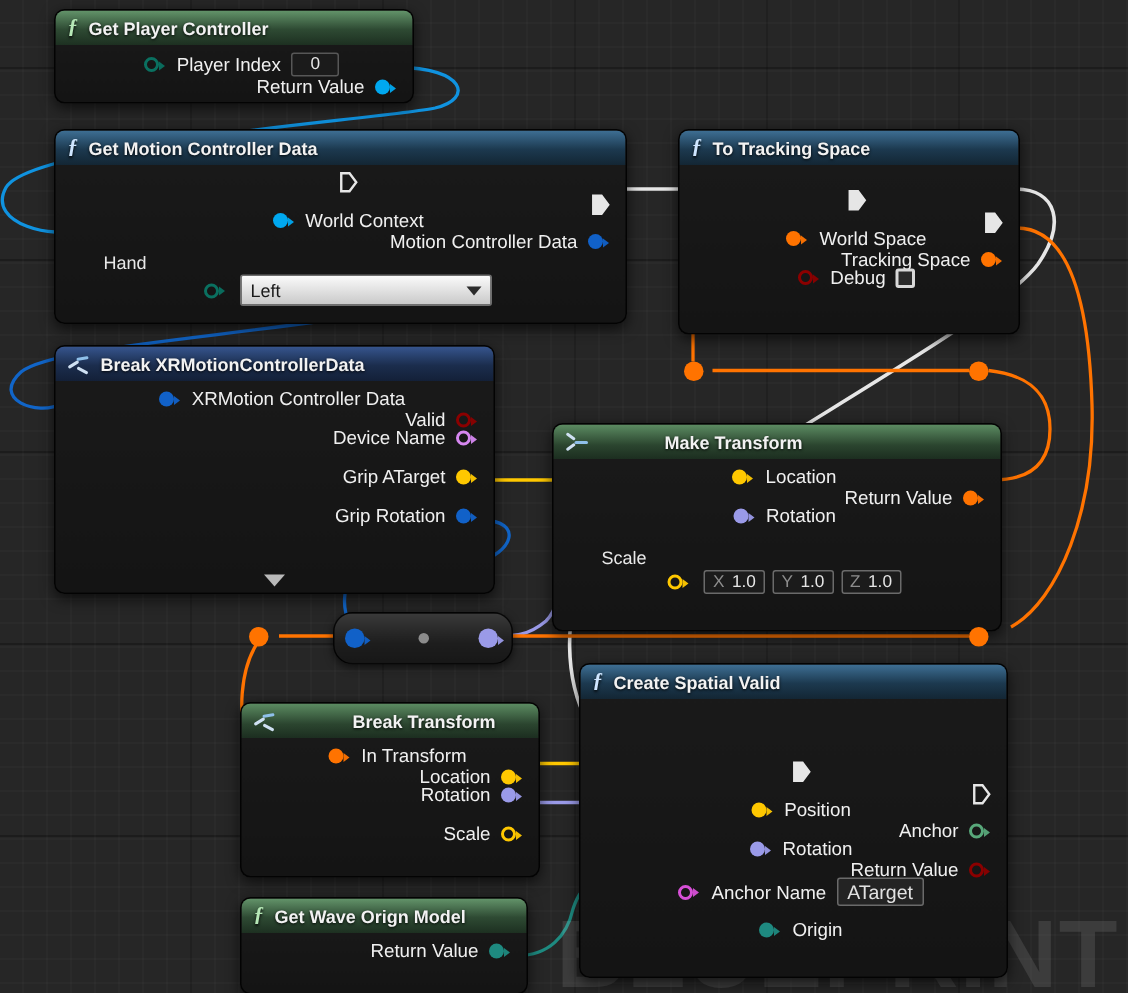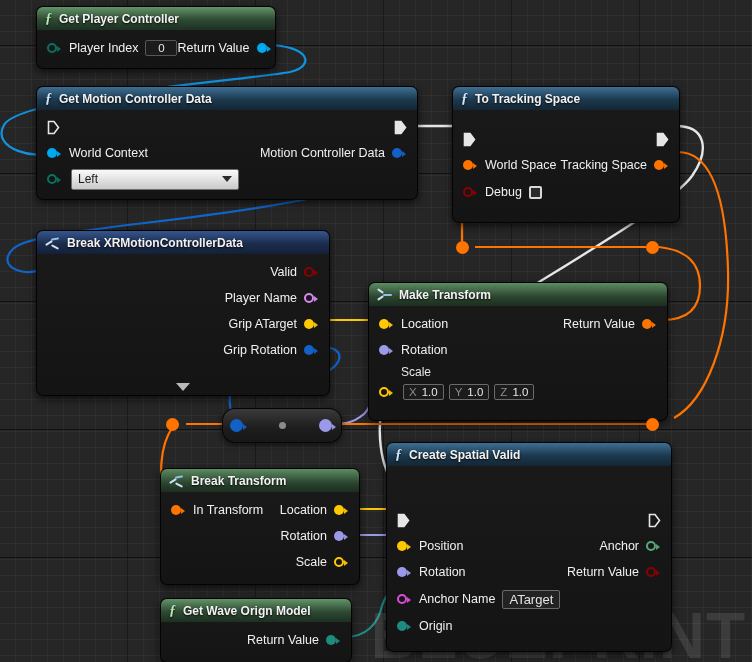--- a/index.html
+++ b/index.html
@@ -47,21 +47,21 @@
     height:23px;
     display:flex;align-items:center;
     padding:0 9px 0 8px;
     font-size:12px;font-weight:bold;color:#f2f2f2;
     text-shadow:0 1px 2px rgba(0,0,0,0.9);
     white-space:nowrap;
   }
   .hdr-blue{background:linear-gradient(180deg,#3e6f94 0%,#1c394f 55%,#132634 100%);}
   .hdr-green{background:linear-gradient(180deg,#63946a 0%,#2e4a33 55%,#1d3021 100%);}
   .hdr-purple{background:linear-gradient(180deg,#36558e 0%,#1b2d4d 55%,#132038 100%);}
-  .hdr-greenpure{background:linear-gradient(180deg,#5c8c62 0%,#2b452f 60%,#1c2e20 100%);}
+  .hdr-greenpure{background:linear-gradient(180deg,#5c8c62 0%,#2b452f 60%,#1c2e20 100%);gap:44px;}
   .node-body{position:relative;padding:6px 0 8px 0;}
 
   .f-ico{
     font-family:"Liberation Serif", serif;
     font-style:italic;font-weight:bold;
     font-size:14px;color:#cfe6ff;
     margin-right:7px;line-height:1;
   }
   .f-ico.green{color:#b6e8b6;}
   .brk-ico{
@@ -71,21 +71,21 @@
   .brk-ico i.a{left:0;top:5px;width:8px;height:2px;transform:rotate(-32deg);}
   .brk-ico i.b{left:6px;top:1px;width:8px;height:2px;transform:rotate(-10deg);background:#8fc0ea;}
   .brk-ico i.c{left:6px;top:9px;width:8px;height:2px;transform:rotate(28deg);}
   .mk-ico{width:15px;height:12px;margin-right:7px;position:relative;flex:0 0 auto;}
   .mk-ico i{position:absolute;display:block;background:#cfe0f2;border-radius:1px;}
   .mk-ico i.a{left:0;top:1px;width:7px;height:2px;transform:rotate(35deg);}
   .mk-ico i.b{left:0;top:8px;width:7px;height:2px;transform:rotate(-35deg);}
   .mk-ico i.c{left:6px;top:5px;width:9px;height:2px;background:#8fc0ea;}
 
   
-  .row{position:relative;display:flex;align-items:center;height:26px;}
+  .row{position:relative;display:flex;align-items:center;height:26px;flex-direction:column;}
   .lft{display:flex;align-items:center;padding-left:10px;}
   .rgt{display:flex;align-items:center;padding-right:10px;margin-left:auto;}
   .plabel{font-size:12.5px;color:#f0f0f0;white-space:nowrap;}
 
   .pin{position:relative;width:15px;height:12px;flex:0 0 auto;}
   .pin .dot{
     position:absolute;left:0;top:1px;width:10px;height:10px;border-radius:50%;
     box-sizing:border-box;
   }
   .pin .arw{
@@ -251,20 +251,21 @@
           <span class="plabel">World Context</span>
         </div>
         <div class="rgt">
           <span class="plabel">Motion Controller Data</span>
           <span class="pin solid pin-r" style="color:#1161c8">
               <span class="dot"></span>
               <span class="arw"></span>
             </span>
         </div>
       </div>
+      <div class="subcap" style="margin-left:22px;margin-top:2px;">Hand</div>
       <div class="row" style="height:24px;margin-top:1px;">
         <div class="lft">
           <span class="pin hollow pin-l" style="color:#0a7060">
               <span class="dot"></span>
               <span class="arw"></span>
             </span>
           <span class="combo">
             <span>Left</span>
             <span class="caret"></span>
           </span>
@@ -328,31 +329,38 @@
     <div class="node-hdr hdr-purple">
       <span class="brk-ico">
           <i class="a"></i>
           <i class="b"></i>
           <i class="c"></i>
         </span>
       <span>Break XRMotionControllerData</span>
     </div>
     <div class="node-body" style="padding-top:5px;padding-bottom:32px;">
       <div class="row">
+        <div class="lft">
+          <span class="pin solid pin-l" style="color:#1161c8">
+              <span class="dot"></span>
+              <span class="arw"></span>
+            </span>
+          <span class="plabel">XRMotion Controller Data</span>
+        </div>
         <div class="rgt">
           <span class="plabel">Valid</span>
           <span class="pin hollow pin-r" style="color:#8b0000">
               <span class="dot"></span>
               <span class="arw"></span>
             </span>
         </div>
       </div>
       <div class="row">
         <div class="rgt">
-          <span class="plabel">Player Name</span>
+          <span class="plabel">Device Name</span>
           <span class="pin hollow pin-r" style="color:#d687f0">
               <span class="dot"></span>
               <span class="arw"></span>
             </span>
         </div>
       </div>
       <div class="row">
         <div class="rgt">
           <span class="plabel">Grip ATarget</span>
           <span class="pin solid pin-r" style="color:#ffc800">

